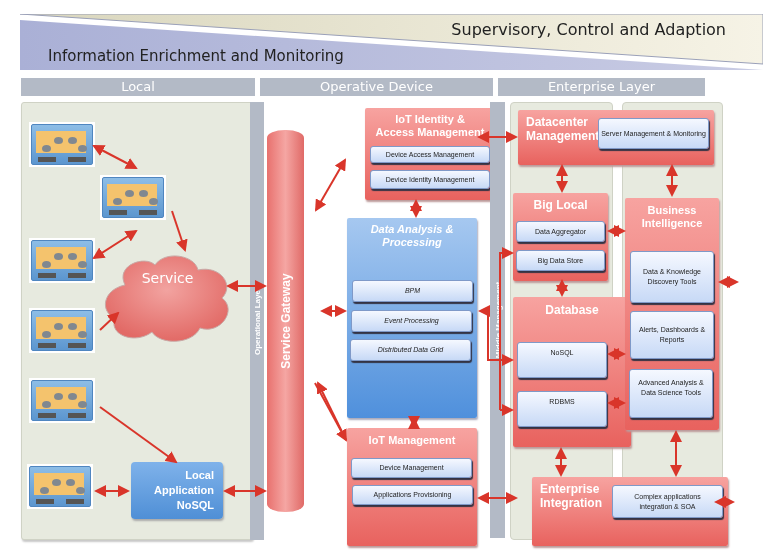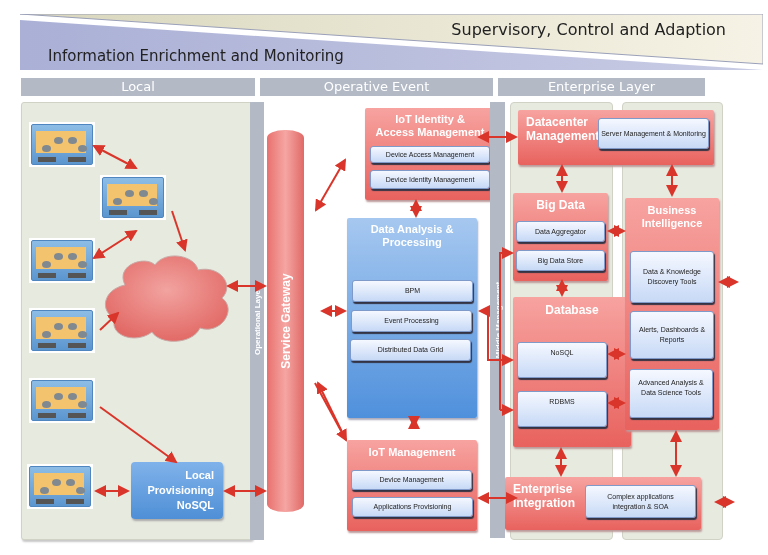--- a/index.html
+++ b/index.html
@@ -37,21 +37,21 @@
                background: linear-gradient(#7fb2ea,#4f8fd6); color: #fff; font-weight: bold; font-size: 11px;
                text-align: right; padding: 6px 9px; line-height: 15px; box-shadow: 1px 2px 2px #aaa; }
 
   
   #gateway { left: 267px; top: 130px; width: 37px; height: 382px; border-radius: 18px/8px;
              background: linear-gradient(90deg,#e8716e,#f5a6a3 50%,#e06a67); }
   #gateway .vtext { color: #fff; font-weight: bold; font-size: 12px; }
 
   .red-box { background: linear-gradient(#f7a3a0,#e8625e); border-radius: 2px; box-shadow: 1px 2px 2px #b99; }
   .red-title { color: #fff; font-weight: bold; font-size: 11px; text-align: center; line-height: 13px; }
-  .blue-box { background: linear-gradient(#a6c8f0,#4f90dc); border-radius: 2px; box-shadow: 1px 2px 2px #aab; }
+  .blue-box { background: linear-gradient(#a6c8f0,#4f90dc); border-radius: 2px; box-shadow: 1px 2px 2px #aab; font-style: italic; }
   .pill { background: linear-gradient(#f5f8ff,#c7d9f6); border: 1px solid #7f99c8; border-radius: 3px;
           box-shadow: 1px 2px 1px #334; font-size: 7px; color: #222; text-align: center; display: flex;
           align-items: center; justify-content: center; line-height: 10px; }
 
   .ent-panel { background: #e7eadf; border: 1px solid #cfd2c5; border-radius: 4px; }
   svg#arrows { position: absolute; left: 0; top: 0; pointer-events: none; }
 </style>
 </head>
 <body>
 
@@ -66,21 +66,21 @@
         <stop offset="1" stop-color="#c9cce4"></stop>
       </linearGradient>
   </defs>
   <polygon points="0,0 743,0 743,50" fill="url(#gTop)" stroke="#9aa0b8" stroke-width="1"></polygon>
   <polygon points="0,6 743,56 0,56" fill="url(#gBot)"></polygon>
 </svg>
 <div class="abs banner-text-sup">Supervisory, Control and Adaption</div>
 <div class="abs banner-text-info">Information Enrichment and Monitoring</div>
 
 <div class="abs layer-head" style="left:21px;width:234px">Local</div>
-<div class="abs layer-head" style="left:260px;width:233px">Operative Event</div>
+<div class="abs layer-head" style="left:260px;width:233px">Operative Device</div>
 <div class="abs layer-head" style="left:498px;width:207px">Enterprise Layer</div>
 
 <div class="abs" id="local-panel"></div>
 
 <div class="abs device" style="left:29px;top:122px">
     <div class="box">
       <div class="amber"></div>
       <div class="node" style="left:10px;top:20px"></div>
       <div class="node" style="left:22px;top:12px"></div>
       <div class="node" style="left:36px;top:12px"></div>
@@ -149,26 +149,27 @@
   <svg width="135" height="95" viewBox="0 0 135 95">
     <defs>
         <radialGradient id="gCloud" cx="0.5" cy="0.4" r="0.6">
           <stop offset="0" stop-color="#f2a3a0"></stop>
           <stop offset="1" stop-color="#e26a66"></stop>
         </radialGradient>
       </defs>
     <path d="M25,35 C15,15 45,5 55,15 C65,0 95,5 98,20 C120,15 135,35 122,48 C138,60 120,85 100,78 C92,95 60,95 52,82 C35,95 8,85 15,68 C0,62 2,40 25,35 Z" fill="url(#gCloud)" stroke="#c9a9a6" stroke-width="1"></path>
   </svg>
   <div class="cloud-text">
+    <div>Service</div>
   </div>
 </div>
 
 <div class="abs local-app">
   <div>Local</div>
-  <div>Provisioning</div>
+  <div>Application</div>
   <div>NoSQL</div>
 </div>
 
 <div class="abs vstrip" style="left:250px;top:102px;width:14px;height:438px">
   <span class="vtext">Operational Layer</span>
 </div>
 
 <div class="abs" id="gateway">
   <span class="vtext">Service Gateway</span>
 </div>
@@ -179,58 +180,58 @@
   <div class="pill abs" style="left:5px;top:62px;width:120px;height:19px">Device Identity Management</div>
 </div>
 
 <div class="abs blue-box" style="left:347px;top:218px;width:130px;height:200px">
   <div class="red-title" style="margin-top:5px;padding:0 14px;font-size:11px">Data Analysis &amp; Processing</div>
   <div class="pill abs" style="left:5px;top:62px;width:121px;height:22px">BPM</div>
   <div class="pill abs" style="left:4px;top:92px;width:121px;height:22px">Event Processing</div>
   <div class="pill abs" style="left:3px;top:121px;width:121px;height:22px">Distributed Data Grid</div>
 </div>
 
-<div class="abs red-box" style="left:347px;top:440px;width:130px;height:91px">
+<div class="abs red-box" style="left:347px;top:428px;width:130px;height:118px">
   <div class="red-title" style="margin-top:6px">IoT Management</div>
   <div class="pill abs" style="left:4px;top:30px;width:121px;height:20px">Device Management</div>
   <div class="pill abs" style="left:5px;top:57px;width:121px;height:20px">Applications Provisioning</div>
 </div>
 
 <div class="abs vstrip" style="left:490px;top:102px;width:15px;height:436px">
   <span class="vtext">Middle Management</span>
 </div>
 
 <div class="abs ent-panel" style="left:510px;top:102px;width:103px;height:438px"></div>
 <div class="abs ent-panel" style="left:622px;top:102px;width:101px;height:438px"></div>
 
 <div class="abs red-box" style="left:518px;top:110px;width:196px;height:55px">
   <div class="red-title abs" style="left:8px;top:5px;text-align:left;font-size:12px;line-height:14px;width:80px">Datacenter Management</div>
   <div class="pill abs" style="left:80px;top:8px;width:111px;height:31px">Server Management &amp; Monitoring</div>
 </div>
 
 <div class="abs red-box" style="left:513px;top:193px;width:95px;height:88px">
-  <div class="red-title" style="margin-top:6px;font-size:12px">Big Data</div>
+  <div class="red-title" style="margin-top:6px;font-size:12px">Big Local</div>
   <div class="pill abs" style="left:3px;top:28px;width:89px;height:21px">Data Aggregator</div>
   <div class="pill abs" style="left:3px;top:57px;width:89px;height:21px">Big Data Store</div>
 </div>
 
 <div class="abs red-box" style="left:513px;top:297px;width:118px;height:150px">
   <div class="red-title" style="margin-top:7px;font-size:12px">Database</div>
   <div class="pill abs" style="left:4px;top:45px;width:90px;height:36px;align-items:flex-start;padding-top:5px">NoSQL</div>
   <div class="pill abs" style="left:4px;top:94px;width:90px;height:36px;align-items:flex-start;padding-top:5px">RDBMS</div>
 </div>
 
 <div class="abs red-box" style="left:625px;top:198px;width:94px;height:232px">
   <div class="red-title" style="margin-top:6px;padding:0 14px;font-size:11px">Business Intelligence</div>
   <div class="pill abs" style="left:5px;top:53px;width:84px;height:52px;padding:0 6px">Data &amp; Knowledge Discovery Tools</div>
   <div class="pill abs" style="left:5px;top:113px;width:84px;height:48px;padding:0 6px">Alerts, Dashboards &amp; Reports</div>
   <div class="pill abs" style="left:4px;top:171px;width:84px;height:49px;padding:0 6px;align-items:flex-start;padding-top:8px">Advanced Analysis &amp; Data Science Tools</div>
 </div>
 
-<div class="abs red-box" style="left:505px;top:477px;width:196px;height:53px">
+<div class="abs red-box" style="left:532px;top:477px;width:196px;height:69px">
   <div class="red-title abs" style="left:8px;top:5px;text-align:left;font-size:12px;line-height:14px;width:80px">Enterprise Integration</div>
   <div class="pill abs" style="left:80px;top:8px;width:111px;height:33px;padding:0 10px">Complex applications integration &amp; SOA</div>
 </div>
 
 <svg id="arrows" width="768" height="555">
   <defs>
     <marker id="ah" markerWidth="6" markerHeight="6" refX="5" refY="3" orient="auto">
         <path d="M0,0 L6,3 L0,6 Z" fill="#d9352a"></path>
       </marker>
     <marker id="at" markerWidth="6" markerHeight="6" refX="1" refY="3" orient="auto">

